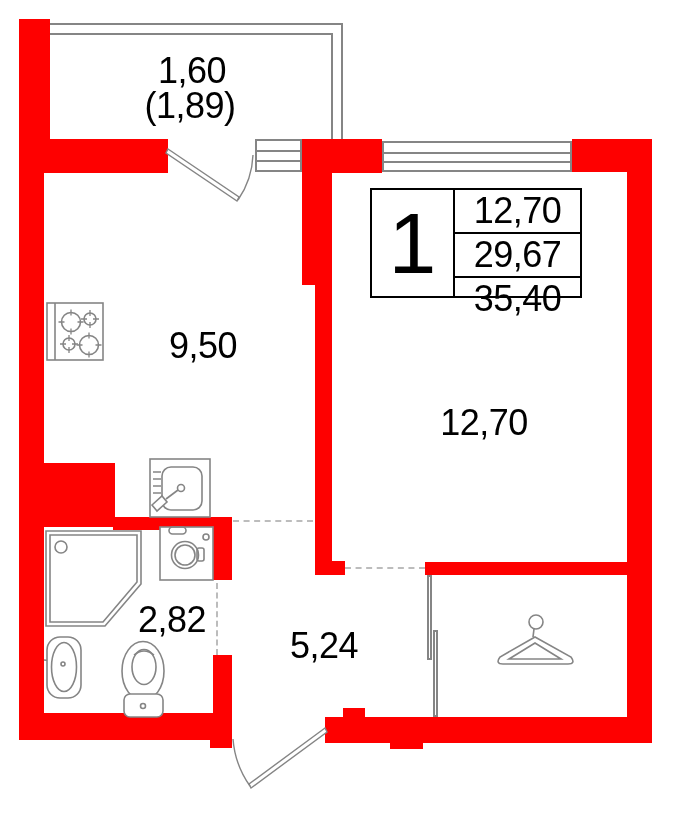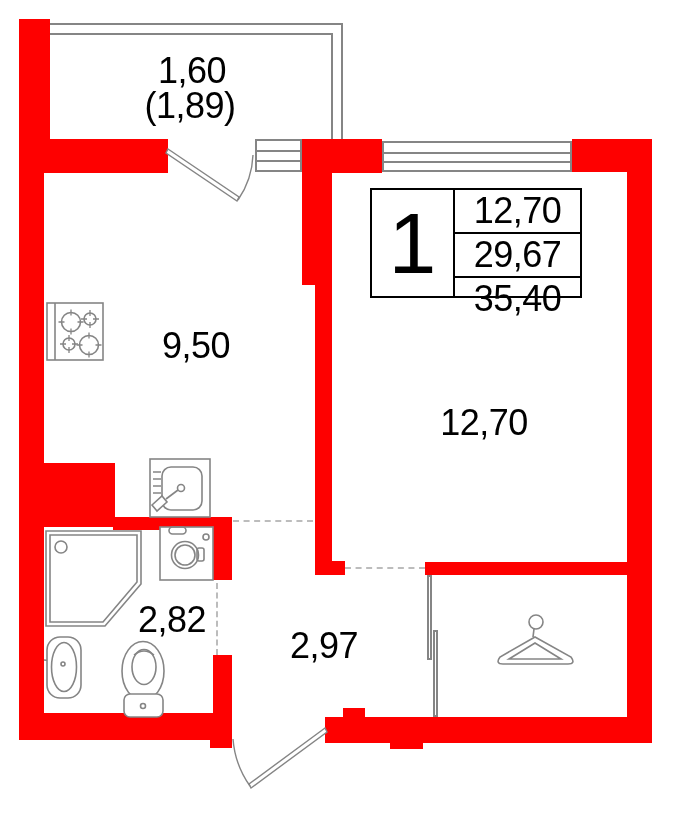--- a/index.html
+++ b/index.html
@@ -142,24 +142,24 @@
       <g stroke-width="1.4">
         <path d="M325 728 L249 784 L251 788 L327 732 Z" fill="#fff"></path>
         <path d="M233 739 A93 93 0 0 0 250 786"></path>
       </g>
 
     </g>
   </svg>
 
   <div class="lbl" style="left:192px;top:71px;">1,60</div>
   <div class="lbl" style="left:190px;top:106px;">(1,89)</div>
-  <div class="lbl" style="left:196px;top:346px;">9,50</div>
+  <div class="lbl" style="left:203px;top:346px;">9,50</div>
   <div class="lbl" style="left:484px;top:423px;">12,70</div>
   <div class="lbl" style="left:172px;top:620px;">2,82</div>
-  <div class="lbl" style="left:324px;top:646px;">2,97</div>
+  <div class="lbl" style="left:324px;top:646px;">5,24</div>
 
   <div class="infobox">
     <div class="numcell">1</div>
     <div class="rows">
       <div class="row">12,70</div>
       <div class="row">29,67</div>
       <div class="row">35,40</div>
     </div>
   </div>
 

